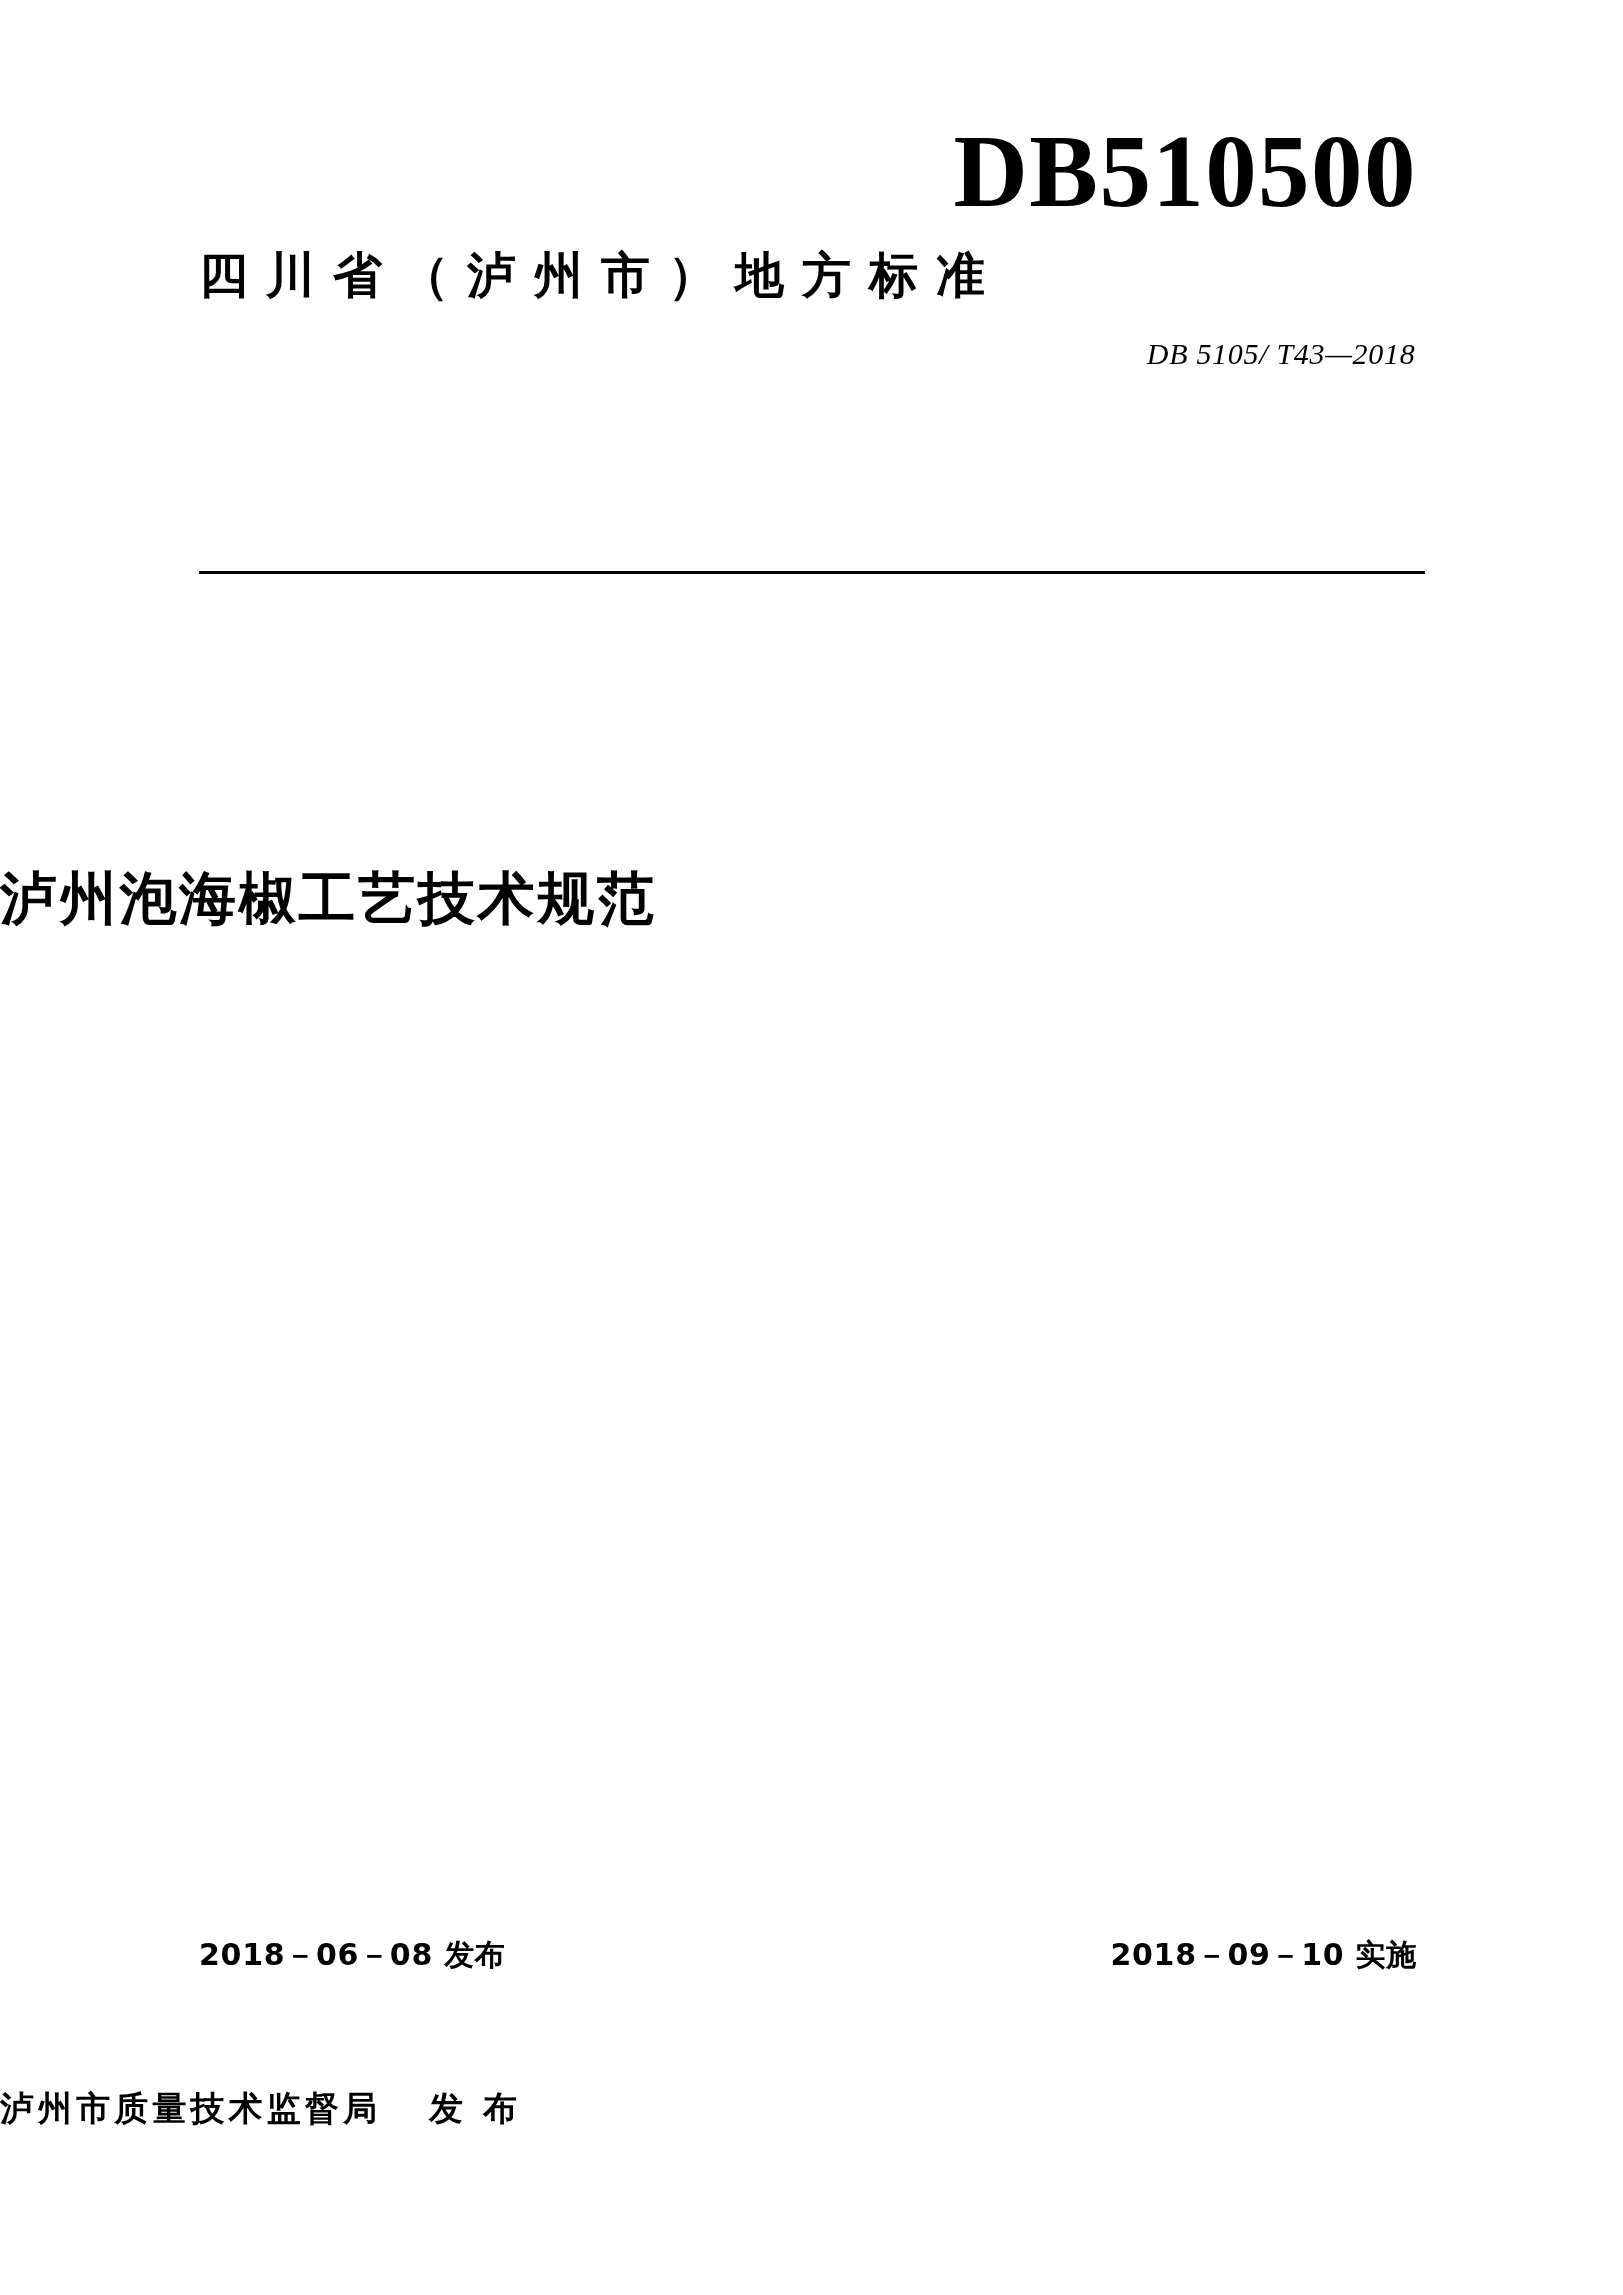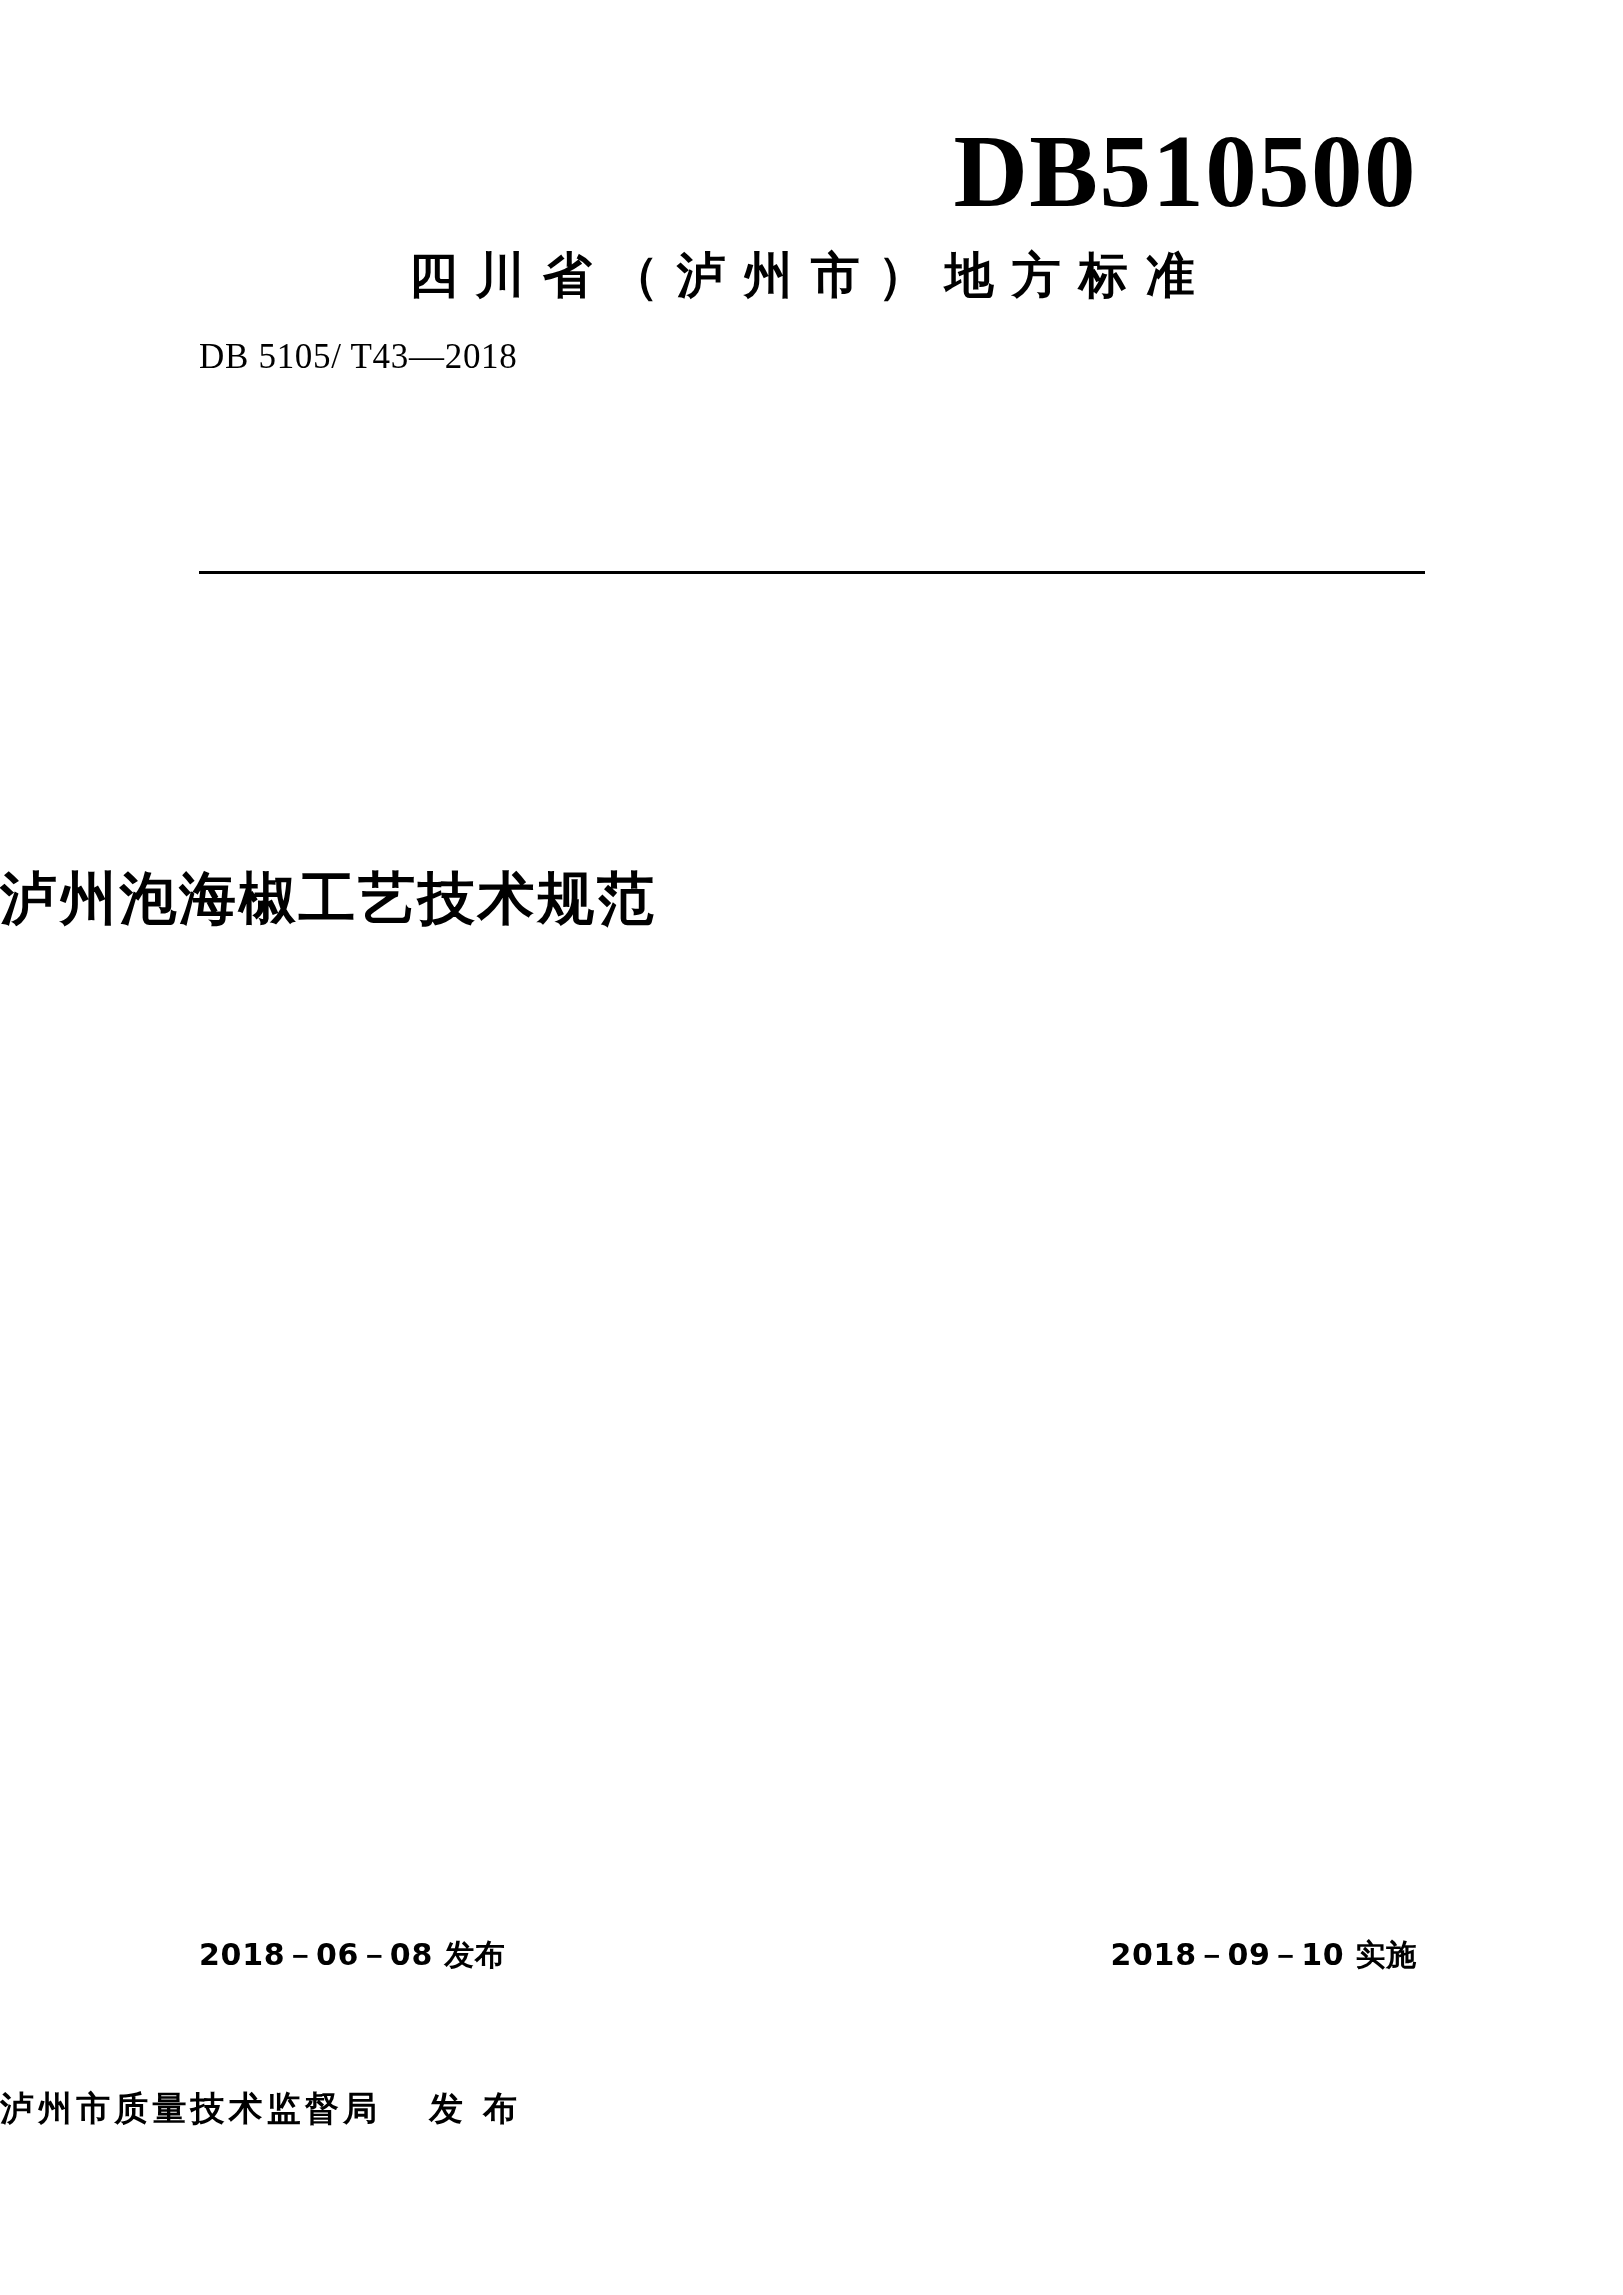--- a/index.html
+++ b/index.html
@@ -35,37 +35,38 @@
     text-align: right;
     font-family: "Liberation Serif", "DejaVu Serif", serif;
     font-weight: bold;
     font-size: 103px;
     letter-spacing: 1.4px;
     line-height: 1.05;
     padding-right: 8.2px;
   }
 
   .std-title-cn {
-    text-align: center;
+    text-align: left;
     font-family: Liberation Serif, serif;
     font-weight: bold;
     font-size: 49px;
     letter-spacing: 18px;
     margin-top: 18px;
     padding-right: 2.7px;
     white-space: nowrap;
   }
 
   .std-number {
-    text-align: left;
+    text-align: right;
     font-family: "Liberation Serif", "DejaVu Serif", serif;
-    font-size: 35px;
+    font-size: 30px;
     letter-spacing: 0.7px;
     margin-top: 27.4px;
     padding-right: 9.6px;
+    font-style: italic;
   }
 
   .rule {
     position: absolute;
     left: 199px;
     right: 199px;
     top: 571px;
     height: 2.7px;
     background: #000000;
   }

